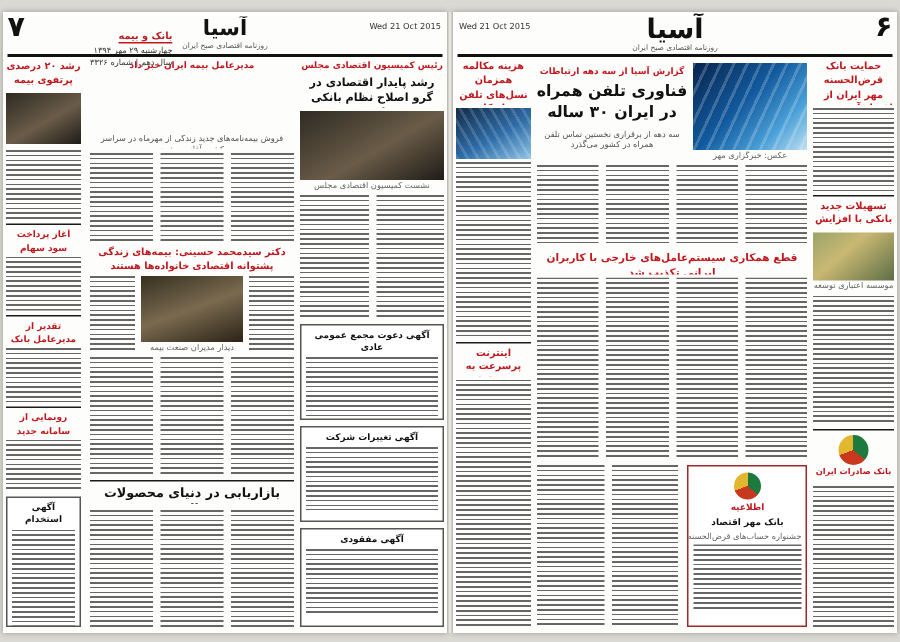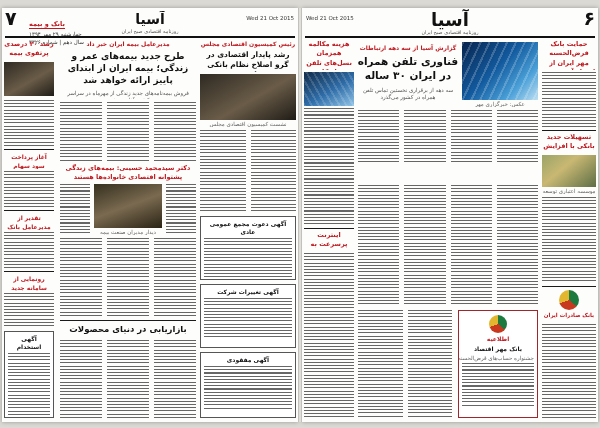--- a/index.html
+++ b/index.html
@@ -77,20 +77,21 @@
     <div class="pos caption" style="right:60px; top:93px; width:76px;">عکس: خبرگزاری مهر</div>
     <div class="pos redhead" style="right:140px; top:36px; width:100px; height:8px; font-size:6px;">گزارش آسیا از سه دهه ارتباطات سیار</div>
     <div class="pos blackhead" style="right:138px; top:46px; width:104px; height:30px; font-size:10.5px;">فناوری تلفن همراه در ایران ۳۰ ساله شد</div>
     <div class="pos lead" style="right:138px; top:79px; width:104px; height:14px; font-size:5.5px;">سه دهه از برقراری نخستین تماس تلفن همراه در کشور می‌گذرد</div>
     <div class="pos cols" style="right:60px; top:102px; width:180px; height:54px;">
       <div class="tx"></div>
         <div class="tx"></div>
         <div class="tx"></div>
         <div class="tx"></div>
     </div>
+    <div class="pos redhead" style="right:60px; top:159px; width:180px; height:16px; font-size:7px;">قطع همکاری سیستم‌عامل‌های خارجی با کاربران ایرانی تکذیب شد</div>
     <div class="pos cols" style="right:60px; top:177px; width:180px; height:120px;">
       <div class="tx"></div>
         <div class="tx"></div>
         <div class="tx"></div>
         <div class="tx"></div>
     </div>
     <div class="pos cols" style="right:146px; top:302px; width:94px; height:108px;">
       <div class="tx"></div>
         <div class="tx"></div>
     </div>
@@ -106,21 +107,21 @@
     <div class="photo photo-product" style="left:2px; top:64px; width:50px; height:34px;"></div>
     <div class="pos tx" style="left:2px; top:100px; width:50px; height:118px;"></div>
     <div class="pos rule" style="left:2px; top:220px; width:50px;"></div>
     <div class="pos redhead" style="left:2px; top:223px; width:50px; height:20px; font-size:6.5px;">اینترنت پرسرعت به روستاهای کشور می‌رسد</div>
     <div class="pos tx" style="left:2px; top:245px; width:50px; height:165px;"></div>
   </div>
 
   <div class="page page-left" dir="rtl">
 
     <div class="pos pagenum" style="left:3px; top:1px;">۷</div>
-    <div class="pos" style="left:27px; top:3px; width:86px; text-align:left;">
+    <div class="pos" style="left:27px; top:3px; width:86px; text-align:right;">
       <span class="section-lbl">بانک و بیمه</span>
       <div class="hmeta">چهارشنبه ۲۹ مهر ۱۳۹۴</div>
       <div class="hmeta">سال دهم | شماره ۳۳۲۶</div>
     </div>
     <div class="pos logo" style="left:50%; top:3px; transform:translateX(-50%); font-size:14px;">آسیا</div>
     <div class="pos tagline" style="left:50%; top:20px; transform:translateX(-50%);">روزنامه اقتصادی صبح ایران</div>
     <div class="pos hmeta" style="right:4px; top:6px; width:80px; text-align:right;">Wed 21 Oct 2015</div>
     <div class="pos hdr-rule" style="top:28px;"></div>
 
     <div class="pos redhead" style="right:2px; top:32px; width:96px; height:8px; font-size:6px;">رئیس کمیسیون اقتصادی مجلس خبر داد</div>
@@ -138,21 +139,20 @@
     <div class="pos adbox" style="right:2px; top:276px; width:96px; height:64px;">
       <div class="ttl">آگهی تغییرات شرکت</div>
       <div class="tx"></div>
     </div>
     <div class="pos adbox" style="right:2px; top:344px; width:96px; height:66px;">
       <div class="ttl">آگهی مفقودی</div>
       <div class="tx"></div>
     </div>
 
     <div class="pos redhead" style="right:102px; top:32px; width:136px; height:8px; font-size:6px;">مدیرعامل بیمه ایران خبر داد</div>
-    <div class="pos blackhead" style="right:102px; top:42px; width:136px; height:38px; font-size:9px;">طرح جدید بیمه‌های عمر و زندگی؛ بیمه ایران از ابتدای پاییز ارائه خواهد شد</div>
     <div class="pos lead" style="right:102px; top:82px; width:136px; height:9px; font-size:5.5px;">فروش بیمه‌نامه‌های جدید زندگی از مهرماه در سراسر کشور آغاز می‌شود</div>
     <div class="pos cols" style="right:102px; top:94px; width:136px; height:60px;">
       <div class="tx"></div>
         <div class="tx"></div>
         <div class="tx"></div>
     </div>
     <div class="pos redhead" style="right:102px; top:156px; width:136px; height:18px; font-size:6.5px;">دکتر سیدمحمد حسینی: بیمه‌های زندگی پشتوانه اقتصادی خانواده‌ها هستند</div>
     <div class="pos tx" style="right:102px; top:176px; width:30px; height:51px;"></div>
     <div class="photo photo-meeting2" style="right:136px; top:176px; width:68px; height:44px;"></div>
     <div class="pos caption" style="right:136px; top:221px; width:68px;">دیدار مدیران صنعت بیمه</div>

